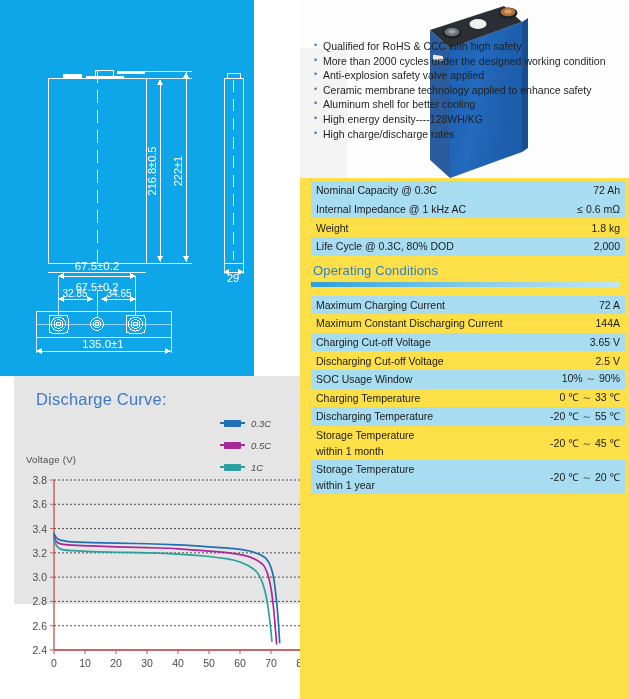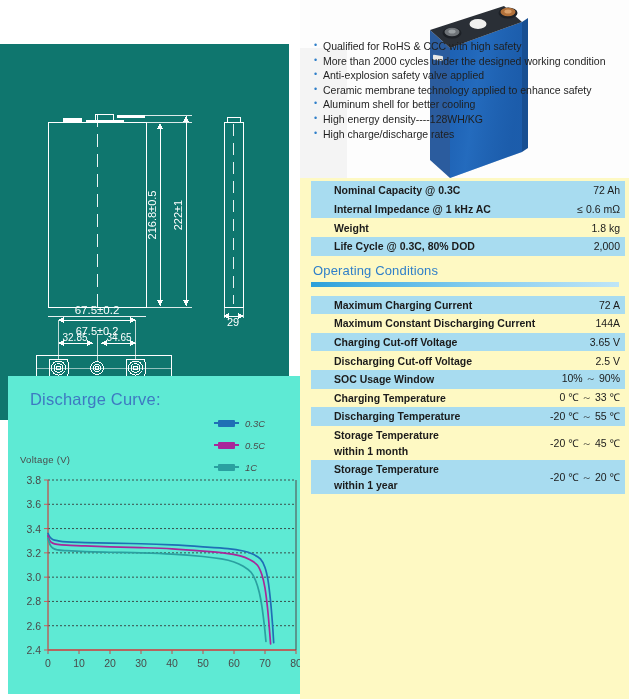--- a/index.html
+++ b/index.html
@@ -8,30 +8,29 @@
     width: 629px; height: 699px;
     font-family: "Liberation Sans", sans-serif;
     background: #ffffff;
     overflow: hidden;
     position: relative;
   }
   .page { position: relative; width: 629px; height: 699px; }
 
   
   .drawing-panel {
-    position: absolute; left: 0; top: 0; width: 289px; height: 376px;
-    background: #0f766e;
-    margin-top: 44px;
+    position: absolute; left: 0; top: 0; width: 254px; height: 376px;
+    background: #0ea5e9;
   }
   .dw-svg { display: block; }
 
   
   .chart-panel {
-    position: absolute; left: 8px; top: 376px; width: 300px; height: 318px;
-    background: #5eead4;
+    position: absolute; left: 14px; top: 376px; width: 300px; height: 228px;
+    background: #e5e5e5;
   }
   .chart-title {
     position: absolute; left: 22px; top: 14px;
     font-size: 16.5px; color: #3e79c2; letter-spacing: .2px;
   }
   .legend { position: absolute; left: 210px; top: 36px; width: 86px; }
   .legend-row { height: 22px; display: flex; align-items: center; font-style: italic; }
   .legend-swatch {
     width: 17px; height: 7px; border-radius: 1px; margin-right: 10px;
     position: relative;
@@ -43,21 +42,21 @@
   .legend-swatch:before { left: -4px; }
   .legend-swatch:after  { right: -4px; }
   .legend-label { font-size: 9.5px; color: #4a4a4a; }
   .axis-label {
     position: absolute; left: 12px; top: 78px;
     font-size: 9.5px; color: #4a4a4a; letter-spacing: .3px;
   }
   .plot-wrap { position: absolute; left: 0; top: 96px; }
 
   
-  .right-col { position: absolute; left: 300px; top: 0; width: 329px; height: 699px; background:#fef9c3; }
+  .right-col { position: absolute; left: 300px; top: 0; width: 329px; height: 699px; background:#fde047; }
   .photo-box {
     position: absolute; left: 0; top: 0; width: 329px; height: 178px;
     background: #fdfdfd; overflow: hidden;
   }
   .photo-strip {
     position:absolute; left:0; top:48px; width:47px; height:130px; background:#f4f4f4;
   }
 
   
   .sec-head {
@@ -80,21 +79,21 @@
   .feat-item:before {
     content: "\2022"; position: absolute; left: 0; top: -1px;
     color: #2f7fc9; font-size: 9px;
   }
 
   
   .dtable { width: 314px; margin: 9px 0 0 11px; border-collapse: collapse; }
   .dtable tr { height: 18.6px; }
   .dtable tr.alt { background: #a8dcf0; }
   .dtable td { font-size: 10.5px; color: #1b1b1b; vertical-align: middle; }
-  .dtable td.k { padding-left: 23px; font-weight: bold; }
+  .dtable td.k { padding-left: 5px; }
   .dtable td.v { text-align: right; padding-right: 5px; white-space: nowrap; }
   .dtable tr.two td { height: 34px; line-height: 16px; }
   .k2 { display: block; }
 </style>
 </head>
 <body>
 
 <div class="page">
 
   <div class="drawing-panel">

